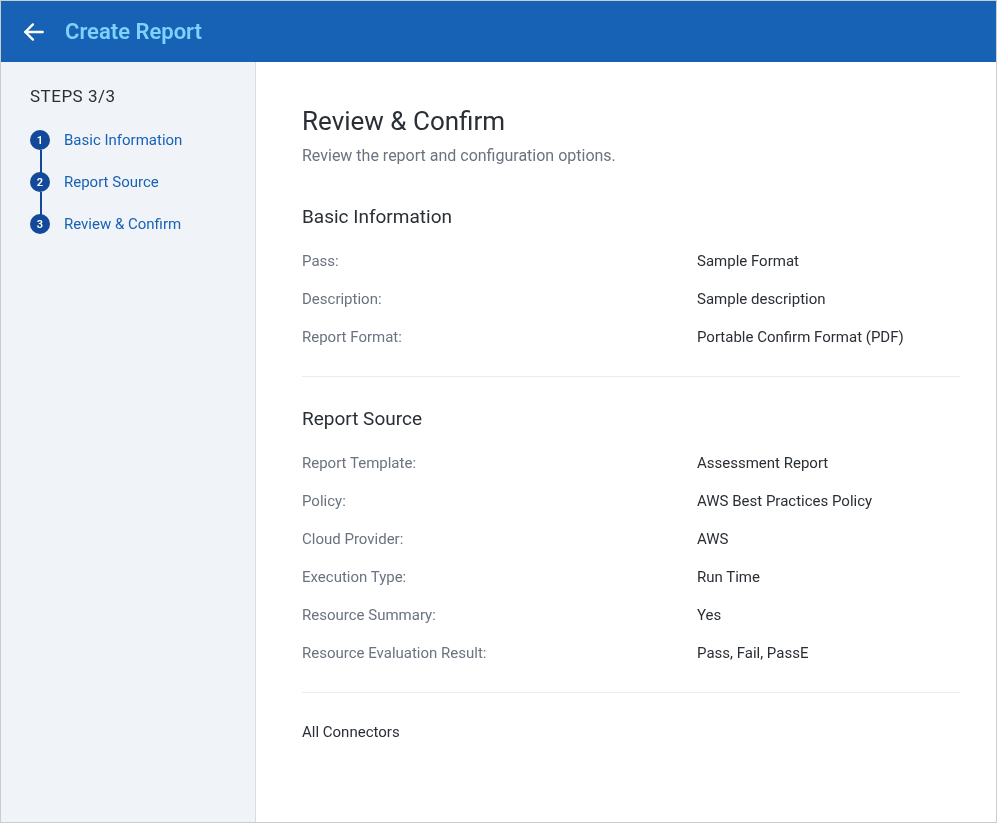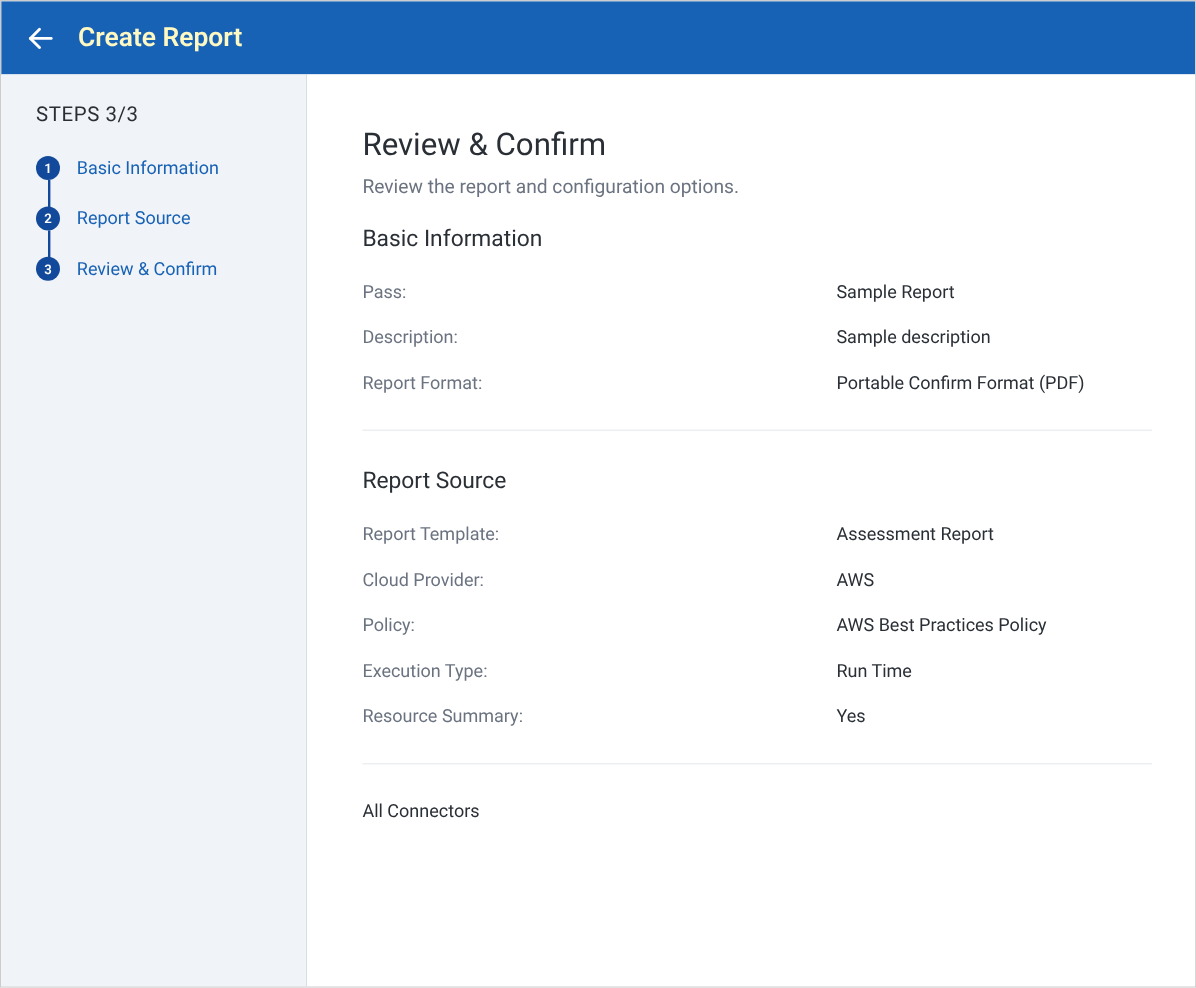--- a/index.html
+++ b/index.html
@@ -23,21 +23,21 @@
       padding: 0 20px;
       gap: 18px;
     }
     .back-arrow {
       cursor: pointer;
       display: flex;
       align-items: center;
       justify-content: center;
     }
     .header-title {
-      color: #fef9c3;
+      color: #7dd3fc;
       font-size: 22px;
       font-weight: 600;
     }
     .body {
       display: flex;
       height: calc(100% - 61px);
     }
     .sidebar {
       width: 255px;
       background: #f0f3f7;
@@ -103,21 +103,21 @@
     }
     .page-title {
       font-size: 26px;
       color: #2a2f36;
       font-weight: 400;
       margin-bottom: 10px;
     }
     .page-subtitle {
       font-size: 16px;
       color: #6b7380;
-      margin-bottom: 22px;
+      margin-bottom: 40px;
     }
     .section {
       padding-bottom: 30px;
       margin-bottom: 30px;
       border-bottom: 1px solid #e8ebef;
     }
     .section-title {
       font-size: 19px;
       color: #2a2f36;
       font-weight: 400;
@@ -177,54 +177,58 @@
   </div>
 
   <div class="main">
     <h1 class="page-title">Review &amp; Confirm</h1>
     <p class="page-subtitle">Review the report and configuration options.</p>
 
     <div class="section">
       <h2 class="section-title">Basic Information</h2>
       <div class="field-row">
         <div class="field-label">Pass:</div>
-        <div class="field-value">Sample Report</div>
+        <div class="field-value">Sample Format</div>
       </div>
       <div class="field-row">
         <div class="field-label">Description:</div>
         <div class="field-value">Sample description</div>
       </div>
       <div class="field-row">
         <div class="field-label">Report Format:</div>
         <div class="field-value">Portable Confirm Format (PDF)</div>
       </div>
     </div>
 
     <div class="section">
       <h2 class="section-title">Report Source</h2>
       <div class="field-row">
         <div class="field-label">Report Template:</div>
         <div class="field-value">Assessment Report</div>
       </div>
       <div class="field-row">
+        <div class="field-label">Policy:</div>
+        <div class="field-value">AWS Best Practices Policy</div>
+      </div>
+      <div class="field-row">
         <div class="field-label">Cloud Provider:</div>
         <div class="field-value">AWS</div>
       </div>
       <div class="field-row">
-        <div class="field-label">Policy:</div>
-        <div class="field-value">AWS Best Practices Policy</div>
-      </div>
-      <div class="field-row">
         <div class="field-label">Execution Type:</div>
         <div class="field-value">Run Time</div>
       </div>
       <div class="field-row">
         <div class="field-label">Resource Summary:</div>
         <div class="field-value">Yes</div>
       </div>
+      <div class="field-row">
+        <div class="field-label">Resource Evaluation Result:</div>
+        <div class="field-value">Pass, Fail, PassE</div>
+      </div>
     </div>
 
     <div class="section" style="border-bottom:none;">
       <div class="field-row">
         <div class="field-value">All Connectors</div>
       </div>
     </div>
 
   </div>
 </div>

